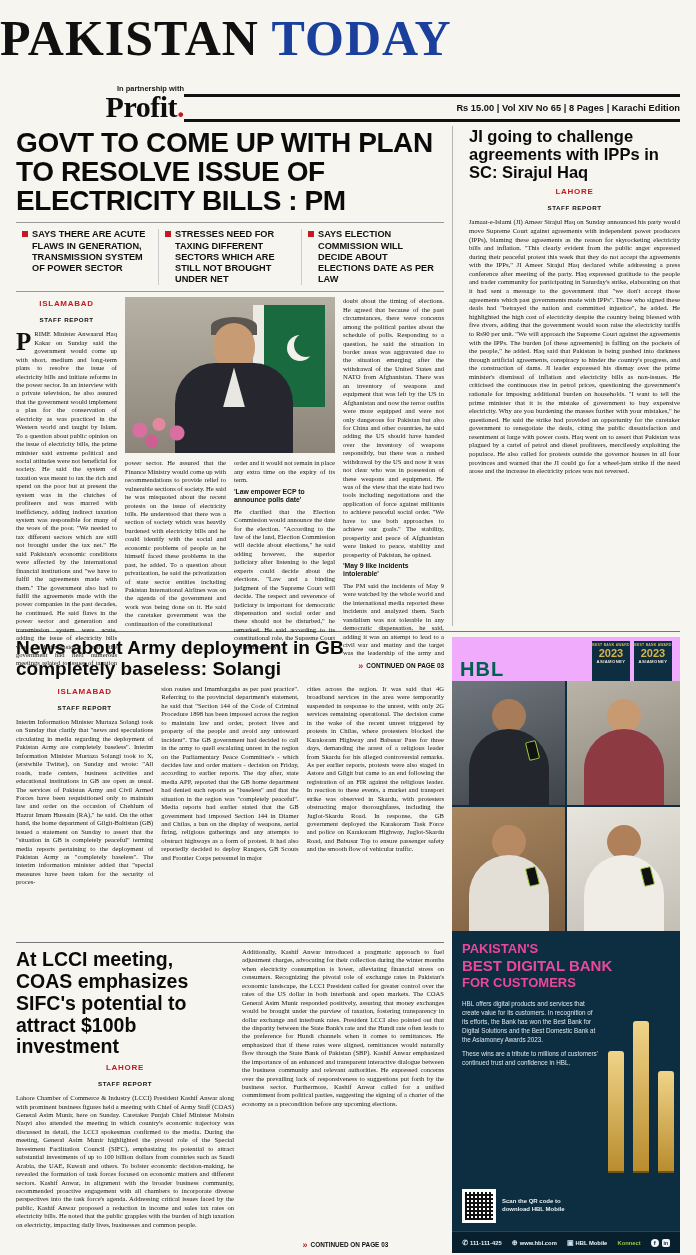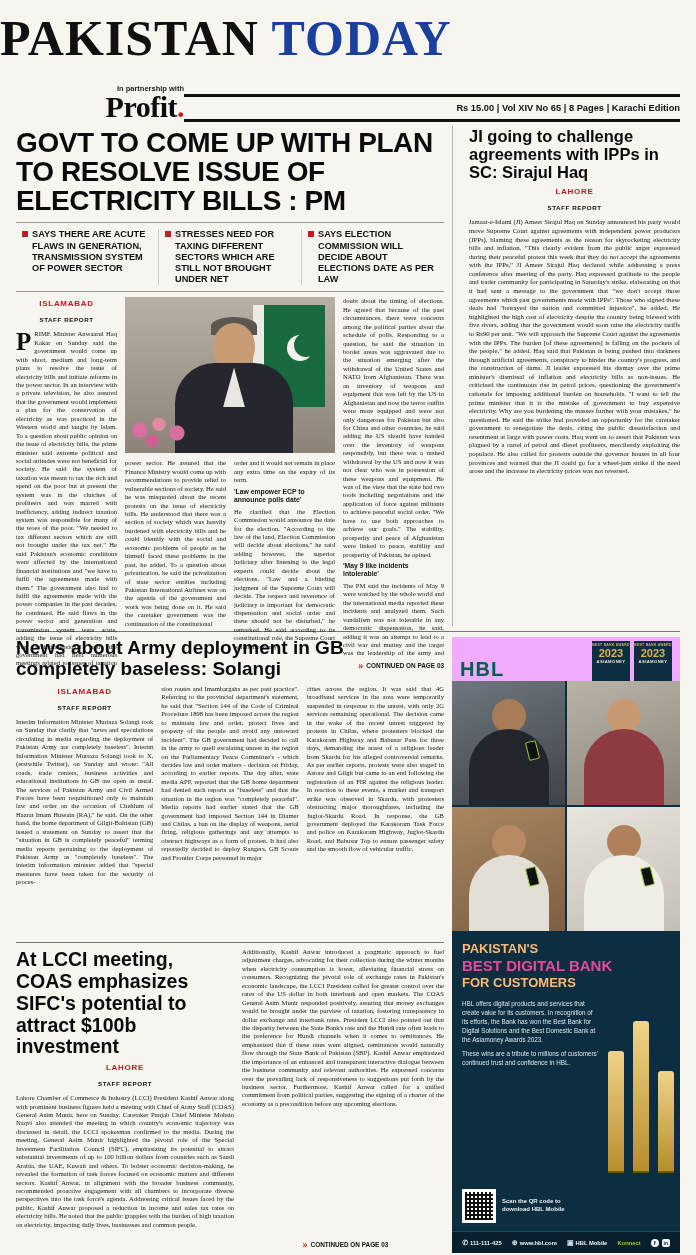--- a/index.html
+++ b/index.html
@@ -98,21 +98,21 @@
   .ad-photos { height:250px; display:grid; grid-template-columns:1fr 1fr; grid-template-rows:1fr 1fr; gap:2px; background:#0d2e41; }
   .tile { position:relative; overflow:hidden; }
   .t1 { background:linear-gradient(160deg,#70767d,#3e434a); --skin:#a87c58; --shirt:#23262c; }
   .t2 { background:linear-gradient(160deg,#b9b3a8,#8a8378); --skin:#c79a72; --shirt:#8e3a42; }
   .t3 { background:linear-gradient(160deg,#a8865f,#7c5f43); --skin:#b88a63; --shirt:#e4dfd6; }
   .t4 { background:linear-gradient(160deg,#e8e5de,#c3bfb5); --skin:#b0805a; --shirt:#f0ede6; }
   .head { position:absolute; top:18px; left:50%; transform:translateX(-50%); width:34px; height:34px; border-radius:50%; background:var(--skin); }
   .torso { position:absolute; top:48px; left:50%; transform:translateX(-50%); width:80px; height:80px; border-radius:40px 40px 0 0; background:var(--shirt); }
   .phone { position:absolute; width:11px; height:19px; background:#111; border:1px solid #9bcb3c; border-radius:2px; right:24%; top:48%; transform:rotate(-14deg); }
   .ad-dark { flex:1; position:relative; padding:10px 10px 0; color:#fff; }
-  .ad-h1 { font:800 13px/1.25 "Liberation Sans", sans-serif; color:#fdba74; }
+  .ad-h1 { font:800 13px/1.25 "Liberation Sans", sans-serif; color:#ec4899; }
   .ad-h2 { font:800 15px/1.2 "Liberation Sans", sans-serif; color:#ec4899; }
   .ad-body { width:136px; font:400 6.3px/1.45 "Liberation Sans", sans-serif; color:#dce6ec; margin-top:7px; text-align:left; }
   .ad-body2 { width:136px; font:400 6.3px/1.45 "Liberation Sans", sans-serif; color:#dce6ec; margin-top:5px; }
   .trophies { position:absolute; right:6px; top:70px; width:66px; height:170px; display:flex; align-items:flex-end; justify-content:space-between; }
   .trophy { width:16px; border-radius:3px 3px 0 0; background:linear-gradient(180deg,#f0d488,#b98c2f); box-shadow:0 2px 0 #6e5518; }
   .tr1 { height:120px; } .tr2 { height:150px; } .tr3 { height:100px; }
   .qr-row { position:absolute; left:10px; bottom:8px; display:flex; gap:6px; align-items:center; }
   .qr { width:34px; height:34px; background:#fff; padding:3px; }
   .qr-inner { width:100%; height:100%;
     background:

